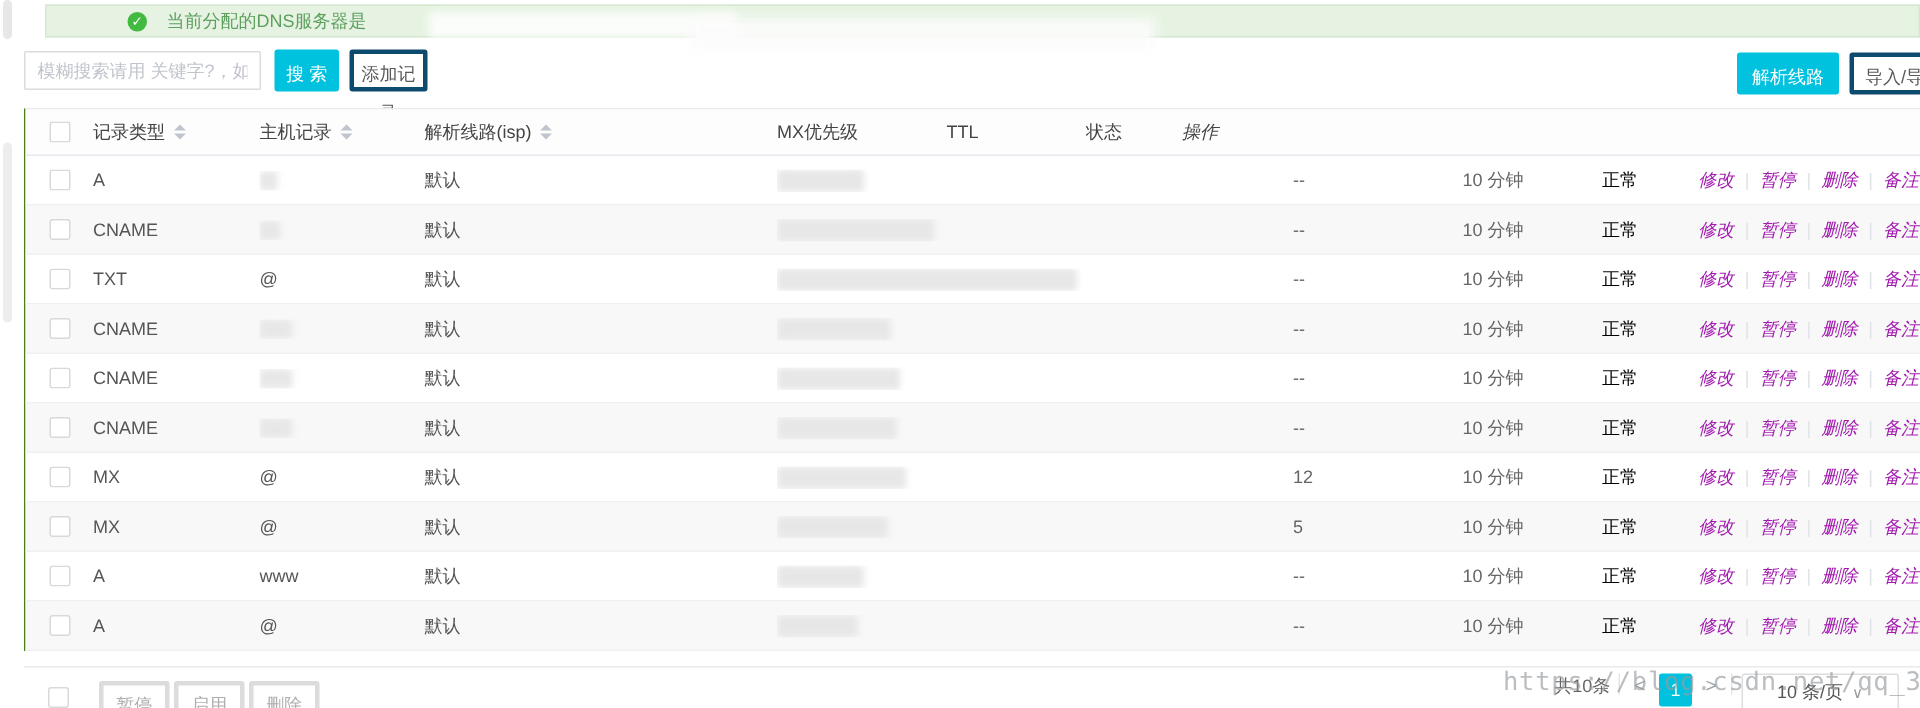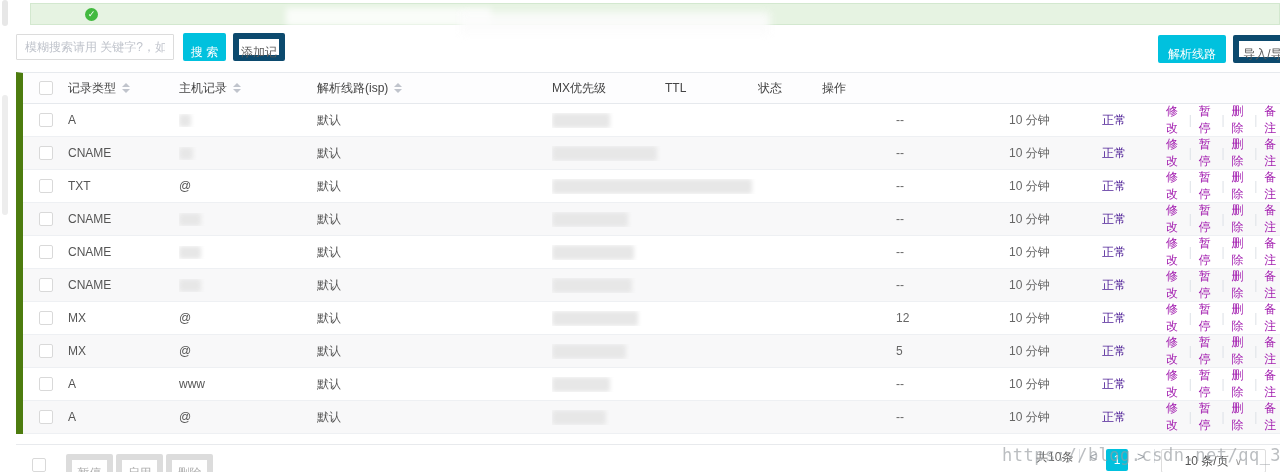--- a/index.html
+++ b/index.html
@@ -22,51 +22,51 @@
   .smudge { position:absolute; pointer-events:none; }
   .smudge.a { left:255px; top:4px; width:205px; height:18px; background:rgba(255,255,255,.8); filter:blur(3px); }
   .smudge.b { left:460px; top:12px; width:310px; height:22px; background:rgba(252,252,252,.9); filter:blur(4px); }
 
   
   .toolbar { position:absolute; left:0; right:0; top:33px; height:28px; }
   .search-input { position:absolute; left:16px; top:1px; width:158px; height:26px;
     border:1px solid #dcdcdc; border-radius:1px; padding:0 8px; font-size:12px; color:#555; outline:none; }
   .search-input::placeholder { color:#c0c4cc; }
   .btn { display:inline-block; height:28px; line-height:26px; text-align:center; font-size:12px;
-    border-radius:2px; border:6px solid #0c4a6e; background:#fff; color:#595959; cursor:pointer; }
+    border-radius:2px; border:3px solid #0c4a6e; background:#fff; color:#595959; cursor:pointer; }
   .btn.primary { background:#00c1de; border-color:#00c1de; color:#fff; }
   .btn-search { position:absolute; left:183px; top:0; width:43px; }
   .btn-guide { position:absolute; left:233px; top:0; width:52px; }
   .btn-add { position:absolute; left:1158px; top:2px; width:68px; }
   .btn-import { position:absolute; left:1233px; top:2px; width:72px; }
 
   
-  .table { position:absolute; left:16px; right:0; top:72px; border-top:1px solid #e7eaee; border-left:7px solid #4d7c0f; }
+  .table { position:absolute; left:16px; right:0; top:72px; border-top:1px solid #e7eaee; border-left:1px solid #4d7c0f;text-align:center; }
   .thead { display:flex; height:31px; align-items:center; border-bottom:1px solid #e6e9ed; background:#fdfdfe; color:#444; }
   .row { display:flex; height:33px; align-items:center; border-bottom:1px solid #eef0f3; background:#fff; }
   .row.alt { background:#f8f8f9; }
   .cell { display:flex; align-items:center; overflow:hidden; }
   .col-check { width:45px; padding-left:16px; }
   .col-type { width:111px; }
   .col-host { width:110px; }
-  .col-line { width:235px;margin-left:28px; }
+  .col-line { width:235px; }
   .col-value { width:344px; }
   .col-mx { width:113px; }
   .col-ttl { width:93px; }
   .col-status { width:64px; }
-  .col-ops { flex:1; }
+  .col-ops { flex:1;font-style:italic; }
   .checkbox { display:inline-block; width:14px; height:14px; border:1px solid #d9d9d9; border-radius:2px; background:#fff; cursor:pointer; }
   .sort { display:inline-flex; flex-direction:column; margin-left:6px; cursor:pointer; }
   .sort i { display:block; width:0; height:0; border-left:4px solid transparent; border-right:4px solid transparent; }
   .sort .up { border-bottom:4px solid #c0c4cc; margin-bottom:2px; }
   .sort .down { border-top:4px solid #c0c4cc; }
   .blur-box { background:#e7e7e7; border-radius:2px; filter:blur(2px); }
   .host-blur { height:13px; }
   .value-blur { height:15px; }
-  .status-ok { color:#4c1d95; }
+  .status-ok { color:#000000; }
   .op-link { color:#a21caf; cursor:pointer; }
   .op-sep { color:#dfe3e8; margin:0 7px; }
   .mx-val, .ttl-val { color:#666; }
 
   
   .tfooter { position:absolute; left:16px; right:0; top:444px; height:28px; border-top:1px solid #e8eaed; background:#fff; }
   .tfooter .checkbox { position:absolute; left:16px; top:13px; }
   .batch { position:absolute; left:50px; top:9px; display:flex; }
   .batch .btn { width:47px; margin-right:3px; color:#aeaeae; border-color:#dcdcdc; }
   .pagination { position:absolute; right:14px; top:4px; height:24px; display:flex; align-items:flex-start; color:#666; }
@@ -84,20 +84,21 @@
 <body>
 
 <div class="page">
   <div class="left-strip">
     <div class="strip-seg s1"></div>
     <div class="strip-seg s2"></div>
   </div>
 
   <div class="banner">
     <span class="check-icon">✓</span>
+    <span class="banner-text">当前分配的DNS服务器是</span>
     <div class="smudge a"></div>
   </div>
   <div class="smudge b"></div>
 
   <div class="toolbar">
     <input class="search-input" placeholder="模糊搜索请用 关键字?，如：w?" style="">
     <button class="btn primary btn-search">搜 索</button>
     <button class="btn btn-guide">添加记录</button>
     <button class="btn primary btn-add">解析线路</button>
     <button class="btn btn-import">导入/导出</button>

